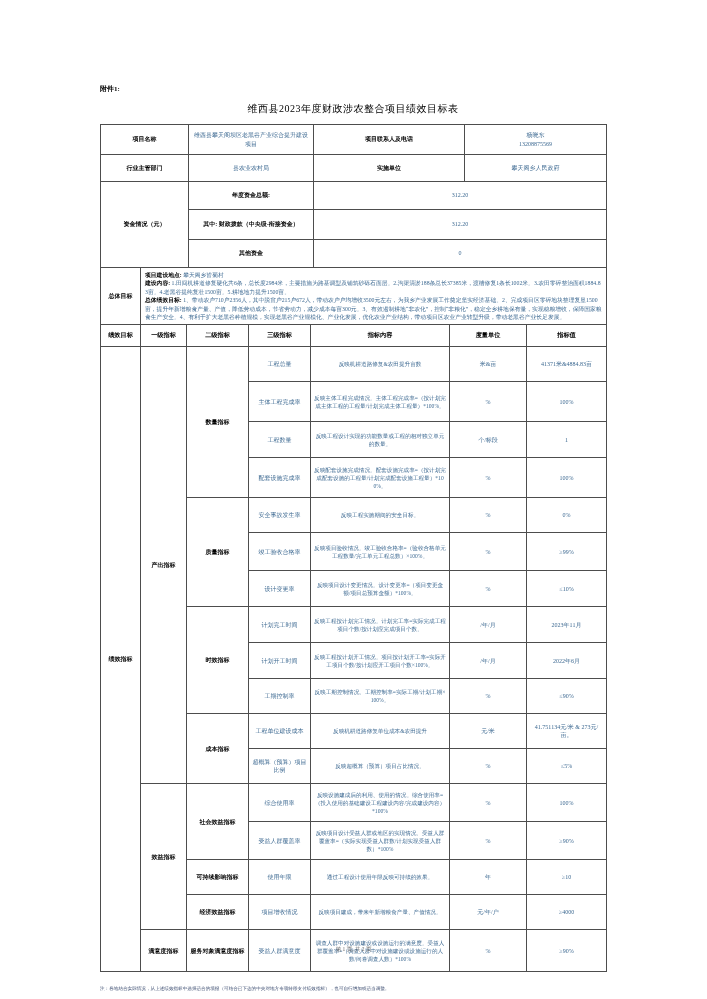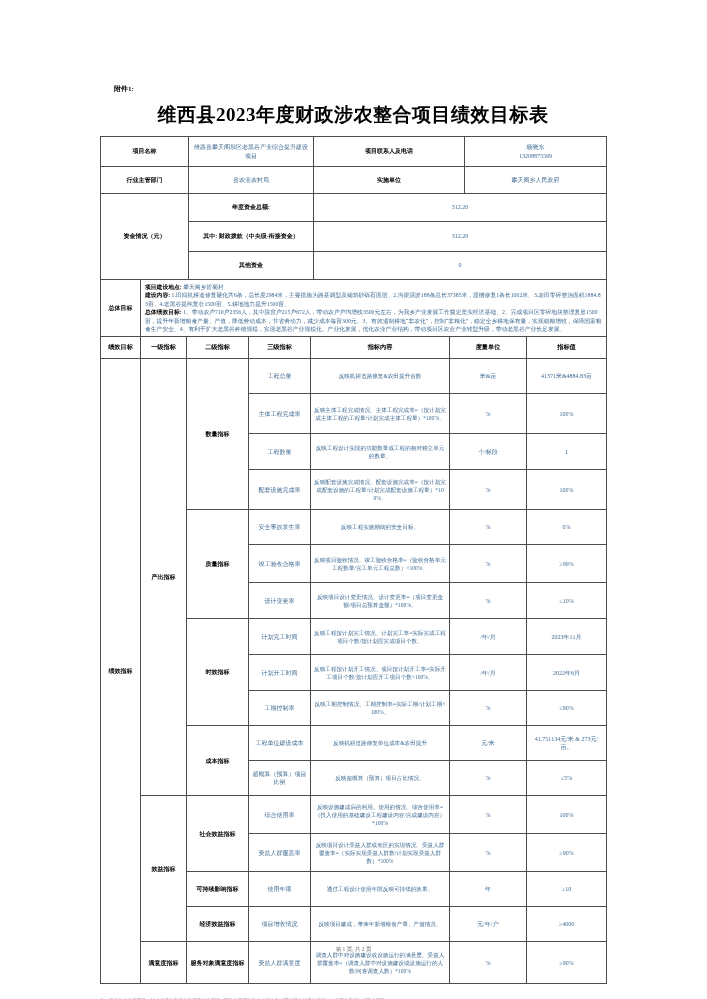--- a/index.html
+++ b/index.html
@@ -1,20 +1,20 @@
 <!DOCTYPE html>
 <html><head>
 <meta charset="utf-8">
 <style>
   html,body{margin:0;padding:0;background:#fff;}
   .sheet{position:relative;width:707px;height:999px;background:#fff;overflow:hidden;
          font-family:"Liberation Serif",serif;color:#000;}
   .content{position:absolute;left:100px;top:84px;width:506px;}
-  .attach{font-size:7px;font-weight:bold;margin:0 0 8px 14px;}
-  .title{font-size:19px;font-weight:bold;text-align:center;margin:0 0 8px 0;letter-spacing:.5px;}
+  .attach{font-size:7px;font-weight:bold;margin:0 0 8px 0;}
+  .title{font-size:10px;font-weight:normal;text-align:center;margin:0 0 8px 0;letter-spacing:.5px;}
   table{border-collapse:collapse;table-layout:fixed;width:506px;}
   table+table{margin-top:-1px;}
   td,th{border:1px solid #4d4d4d;padding:2px 3px;vertical-align:middle;
         font-size:6px;line-height:1.45;word-break:break-all;}
   .lbl{font-weight:bold;text-align:center;color:#000;}
   .val{color:#3e6a92;text-align:center;}
   .blue{color:#3e6a92;}
   .goalcell{text-align:left;vertical-align:top;padding:3px 4px;font-size:5.8px;}
   .goalcell p{margin:0;}
   .goalcell b{color:#000;}

